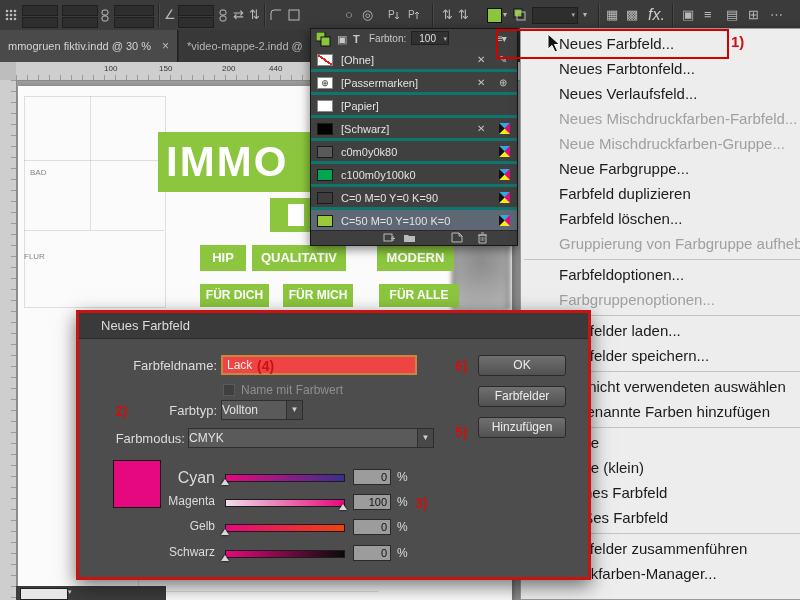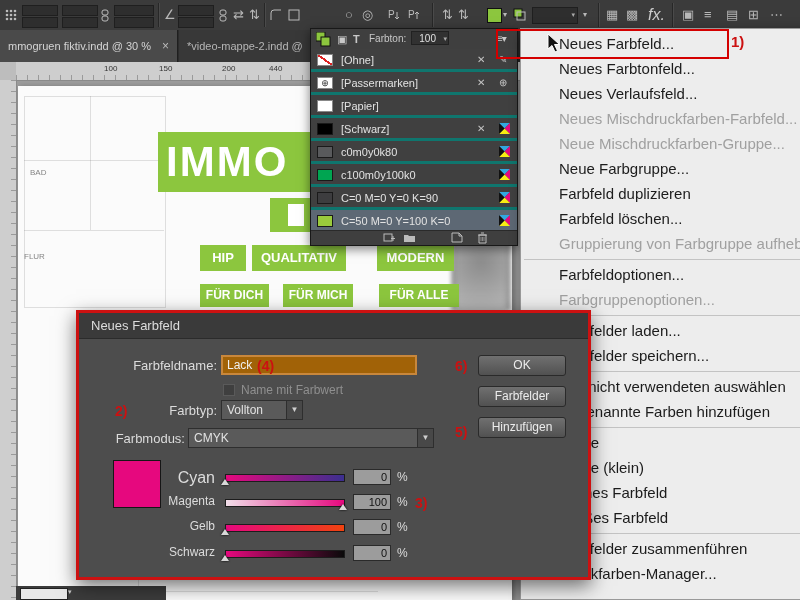--- a/index.html
+++ b/index.html
@@ -63,29 +63,29 @@
   .menu{left:520px;top:28px;width:300px;height:572px;background:#ededed;border:1px solid #999;
     box-shadow:3px 4px 12px rgba(0,0,0,.45);box-sizing:border-box;padding-top:2px}
   .mitem{height:25px;line-height:25px;padding-left:38px;font-size:15px;color:#1c1c1c;white-space:nowrap;overflow:hidden}
   .mitem.disabled{color:#a0a0a0}
   .msep{height:6px;position:relative}
   .msep::after{content:"";position:absolute;left:3px;right:3px;top:3px;border-top:1px solid #c3c3c3}
   
   .dialog{left:76px;top:310px;width:515px;height:270px;border:3px solid #cc1111;background:#4d4d4d;
     box-sizing:border-box;box-shadow:0 6px 18px rgba(0,0,0,.55)}
   .dtitle{position:absolute;left:0;top:0;width:100%;height:26px;background:#3a3a3a;border-bottom:1px solid #2b2b2b;
-    color:#dcdcdc;font-size:13px;line-height:26px;padding-left:12px;box-sizing:border-box}
+    color:#dcdcdc;font-size:13px;line-height:26px;padding-left:22px;box-sizing:border-box}
   .dlabel{position:absolute;font-size:13px;color:#dcdcdc;text-align:right}
-  .dinput{position:absolute;left:142px;top:42px;width:196px;height:20px;background:#a16207;
+  .dinput{position:absolute;left:142px;top:42px;width:196px;height:20px;background:#ef4444;
     border:2px solid #c8873c;color:#f0f0f0;font-size:12px;padding:0 4px;box-sizing:border-box;
     font-family:"Liberation Sans",sans-serif}
   .dbtn{position:absolute;left:399px;width:88px;height:21px;background:linear-gradient(#707070,#515151);
     border:1px solid #2a2a2a;border-radius:3px;color:#ececec;font-size:12px;text-align:center;line-height:19px;box-sizing:border-box}
   .dd{position:absolute;height:20px;background:#5a5a5a;border:1px solid #2e2e2e;color:#e2e2e2;
-    font-size:12px;line-height:18px;padding-left:5px;box-sizing:border-box}
+    font-size:12px;line-height:18px;box-sizing:border-box}
   .ddarrow{position:absolute;right:0;top:0;width:15px;height:18px;background:#484848;border-left:1px solid #2e2e2e;
     color:#cfcfcf;text-align:center;font-size:8px;line-height:18px}
   .chk{position:absolute;left:144px;top:71px;width:12px;height:12px;background:#3f3f3f;border:1px solid #5a5a5a;box-sizing:border-box}
   .chklabel{position:absolute;left:162px;top:70px;font-size:12px;color:#8f8f8f}
   .track{position:absolute;left:146px;width:118px;height:6px;border:1px solid #1c1c1c;box-sizing:content-box}
   .tr-c{background:linear-gradient(90deg,#e6087e,#3b2f8f)}
   .tr-m{background:linear-gradient(90deg,#f0dde8,#e6087e)}
   .tr-y{background:linear-gradient(90deg,#e6087e,#f0430f)}
   .tr-k{background:linear-gradient(90deg,#e6087e,#0a0a0a)}
   .thumb{position:absolute;width:0;height:0;border-left:4px solid transparent;border-right:4px solid transparent;

